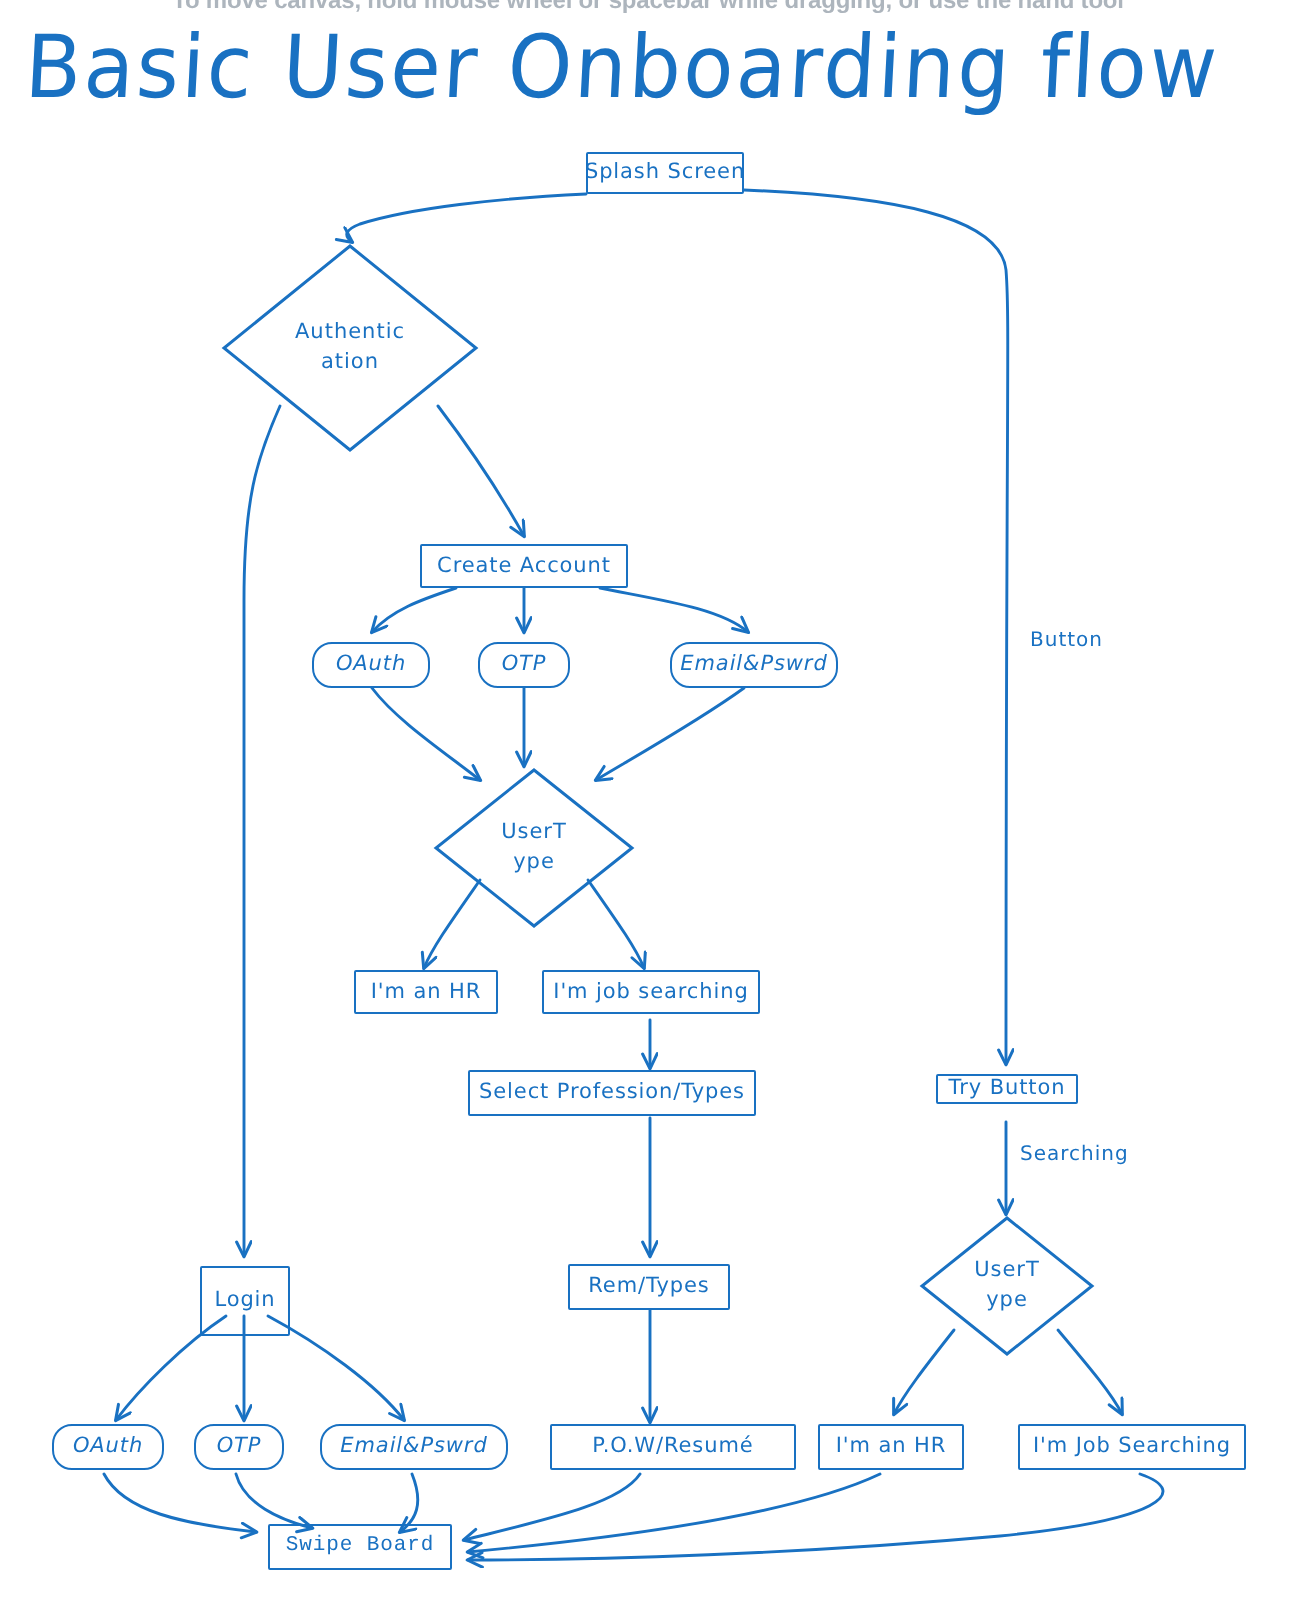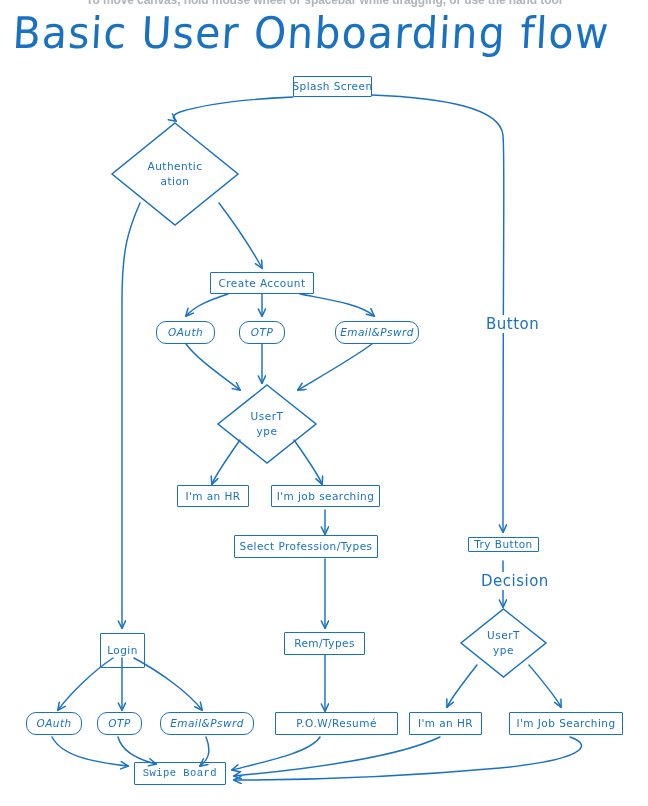--- a/index.html
+++ b/index.html
@@ -103,25 +103,26 @@
     z-index: 2;
     white-space: pre-line;
     line-height: 1.45;
     letter-spacing: 0.5px;
   }
 
   .edge-label {
     position: absolute;
     color: #1971c2;
     font-family: "DejaVu Sans", sans-serif;
-    font-size: 15px;
+    font-size: 10px;
     letter-spacing: 0.5px;
     background: #ffffff;
     padding: 0 3px;
     white-space: nowrap;
+    margin-left: 29px;
   }
 </style>
 </head>
 <body>
 
 <div id="canvas-root">
 
   <div class="canvas-hint">To move canvas, hold mouse wheel or spacebar while dragging, or use the hand tool</div>
 
   <div class="diagram-title">Basic User Onboarding flow</div>
@@ -174,21 +175,21 @@
 
       <path d="M320,737 C310,752 272,760 232,770"></path>
 
       <path d="M440,737 C400,756 320,768 234,776"></path>
 
       <path d="M570,737 C596,746 580,760 500,768 C400,777 300,780 234,780"></path>
     </g>
   </svg>
 
   <div class="edge-label" style="left:483px; top:315px;">Button</div>
-  <div class="edge-label" style="left:478px; top:572px;">Decision</div>
+  <div class="edge-label" style="left:478px; top:572px;">Searching</div>
 
   <div class="node rect" style="left:293px; top:76px; width:79px; height:21px;">Splash Screen</div>
 
   <div class="node rect" style="left:210px; top:272px; width:104px; height:22px;">Create Account</div>
 
   <div class="node diamond" style="left:110px; top:121px; width:130px; height:106px;">
     <svg class="dshape" viewBox="0 0 130 106" preserveAspectRatio="none">
       <polygon points="65,2 128,53 65,104 2,53" fill="none" stroke="#1971c2" stroke-width="1.5"></polygon>
     </svg>
     <span class="dlabel">Authentic

